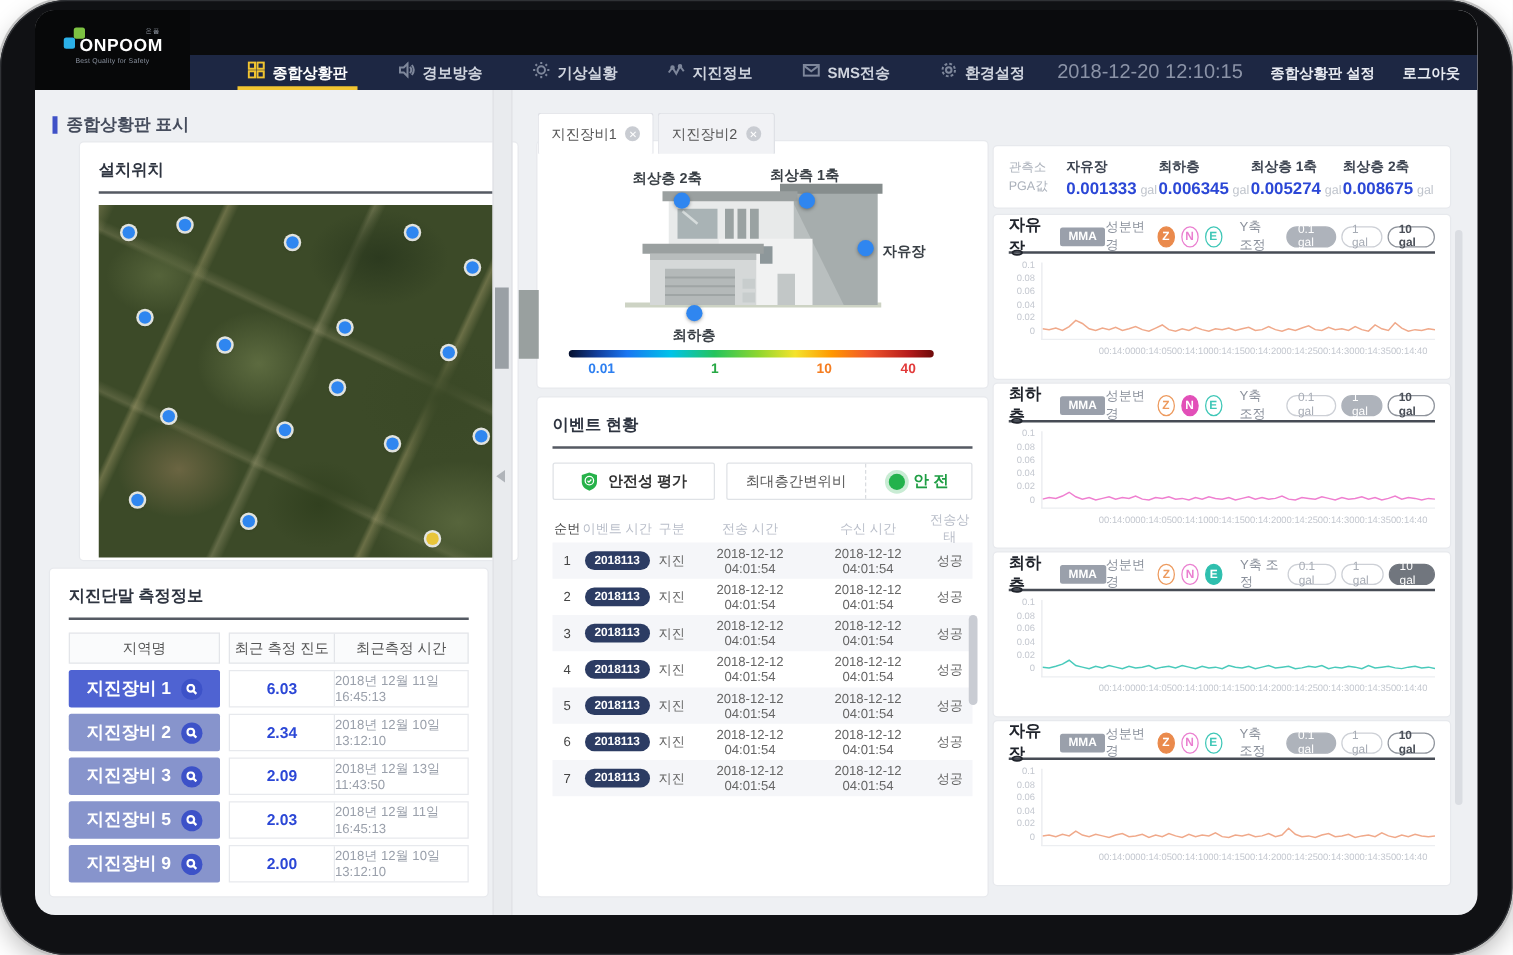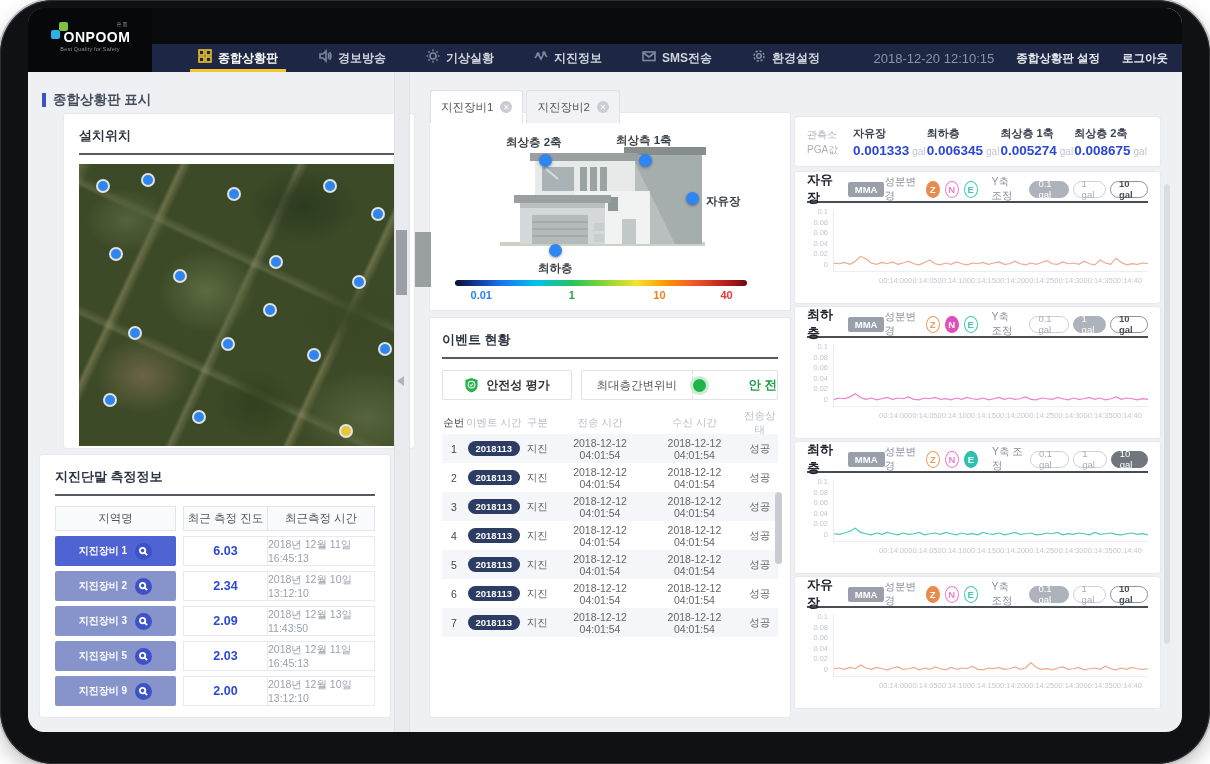--- a/index.html
+++ b/index.html
@@ -22,21 +22,21 @@
   .logo-kor { color:#9aa2ad; font-size:5px; position:absolute; right:2px; top:-7px; letter-spacing:1px;}
   .logo-sub { color:#8b93a0; font-size:5.5px; text-align:center; letter-spacing:.2px; }
   .nav { position:absolute; left:150px; top:36px; height:28px; display:flex; align-items:stretch; z-index:4; }
   .nav-item { position:relative; display:flex; align-items:center; gap:6px; padding:0 20px; cursor:pointer; }
   .nav-item .lbl { color:#cfd4de; font-size:12px; font-weight:bold; }
   .nav-item svg { width:14px; height:14px; stroke:#7e879b; fill:none; stroke-width:1.6; }
   .nav-item.active .lbl { color:#fff; }
   .nav-item.active svg { stroke:#f2c531; }
   .nav-item.active::after { content:""; position:absolute; left:12px; right:12px; bottom:0; height:3px; background:#f2c531; }
   .hdr-right { position:absolute; right:14px; top:36px; height:28px; display:flex; align-items:center; gap:22px; z-index:4; }
-  .hdr-datetime { color:#8b93a7; font-size:13px; }
+  .hdr-datetime { color:#8b93a7; font-size:16px; }
   .hdr-link { color:#e8ebf2; font-size:11.5px; font-weight:bold; cursor:pointer; }
 
   
   .card { position:absolute; background:#fff; border-radius:3px; box-shadow:0 0 0 1px #e7e9ed; }
   .card-title { font-size:13px; font-weight:bold; color:#2e3440; }
   .title-rule { height:2px; background:#555a63; margin-top:8px; }
 
   
   .sec-title { position:absolute; left:14px; top:83px; display:flex; align-items:center; gap:7px;
                font-size:13.5px; font-weight:bold; color:#454c5c; }
@@ -60,21 +60,21 @@
   .dev-table { margin-top:10px; }
   .dev-hrow, .dev-row { display:flex; gap:7px; margin-bottom:5px; }
   .dev-hcell { background:#fafbfc; border:1px solid #e3e5e9; color:#555; font-size:11.5px;
                height:25px; display:flex; align-items:center; justify-content:center; }
   .dev-hname { width:121px; }
   .dev-hvals { width:192px; display:flex; padding:0; }
   .dev-hvals span { flex:none; display:flex; align-items:center; justify-content:center; height:100%; }
   .dev-hvals .c1 { width:84px; border-right:1px solid #e3e5e9; }
   .dev-hvals .c2 { width:106px; }
   .dev-btn { width:121px; height:30px; background:#8794cc; border:none; border-radius:2px; color:#fff;
-             font-size:10px; font-weight:bold; display:flex; align-items:center; justify-content:center; gap:8px; cursor:pointer; }
+             font-size:14px; font-weight:bold; display:flex; align-items:center; justify-content:center; gap:8px; cursor:pointer; }
   .dev-row.active .dev-btn { background:#4f63d2; }
   .mag { width:17px; height:17px; border-radius:50%; background:#3d52c8; display:flex; align-items:center; justify-content:center; }
   .mag svg { width:9px; height:9px; stroke:#fff; stroke-width:2; fill:none; }
   .dev-vals { width:192px; display:flex; border:1px solid #e7e9ed; background:#fff; }
   .dev-val { width:84px; border-right:1px solid #e7e9ed; display:flex; align-items:center; justify-content:center;
              color:#2b47d6; font-size:12.5px; font-weight:bold; }
   .dev-time { width:106px; display:flex; align-items:center; justify-content:center; color:#9aa0ab; font-size:10.5px; }
 
   
   .splitter { position:absolute; left:366px; top:64px; width:16px; height:660px; background:#e9ebee; border-left:1px solid #dfe1e5; border-right:1px solid #dfe1e5; }
@@ -106,21 +106,21 @@
 
   .evt-card { left:402px; top:310px; width:360px; height:399px; padding:13px 12px; }
   .evt-buttons { display:flex; gap:9px; margin-top:11px; }
   .btn-safety { width:130px; height:30px; border:1px solid #dfe2e6; background:#fff; border-radius:2px;
                 display:flex; align-items:center; justify-content:center; gap:7px;
                 font-size:12px; font-weight:bold; color:#333; cursor:pointer; }
   .btn-safety svg { width:15px; height:16px; }
   .evt-status-box { flex:1; height:30px; border:1px solid #dfe2e6; border-radius:2px; display:flex; background:#fff; }
   .drift-cell { flex:1.3; display:flex; align-items:center; justify-content:center; font-size:11.5px; color:#555;
                 border-right:1px dashed #d9dce0; cursor:pointer; }
-  .safe-cell { flex:1; display:flex; align-items:center; justify-content:space-between; gap:7px; }
+  .safe-cell { flex:1; display:flex; align-items:center; justify-content:center; gap:7px; }
   .safe-dot { width:13px; height:13px; border-radius:50%; background:#22b24c; box-shadow:0 0 0 3px #c9ecd4; }
   .safe-txt { color:#1f9e44; font-size:12.5px; font-weight:bold; }
   .evt-table { margin-top:12px; position:relative; }
   .evt-hrow { display:flex; align-items:center; height:22px; color:#b9bec9; font-size:10.5px; }
   .evt-row { display:flex; align-items:center; height:29px; font-size:10.5px; color:#666; }
   .evt-row:nth-child(odd) { background:#f5f6f9; }
   .ec-no { width:26px; text-align:center; color:#444; }
   .ec-id { width:62px; text-align:center; }
   .ec-type { width:34px; text-align:center; }
   .ec-sent { width:104px; text-align:center; }

